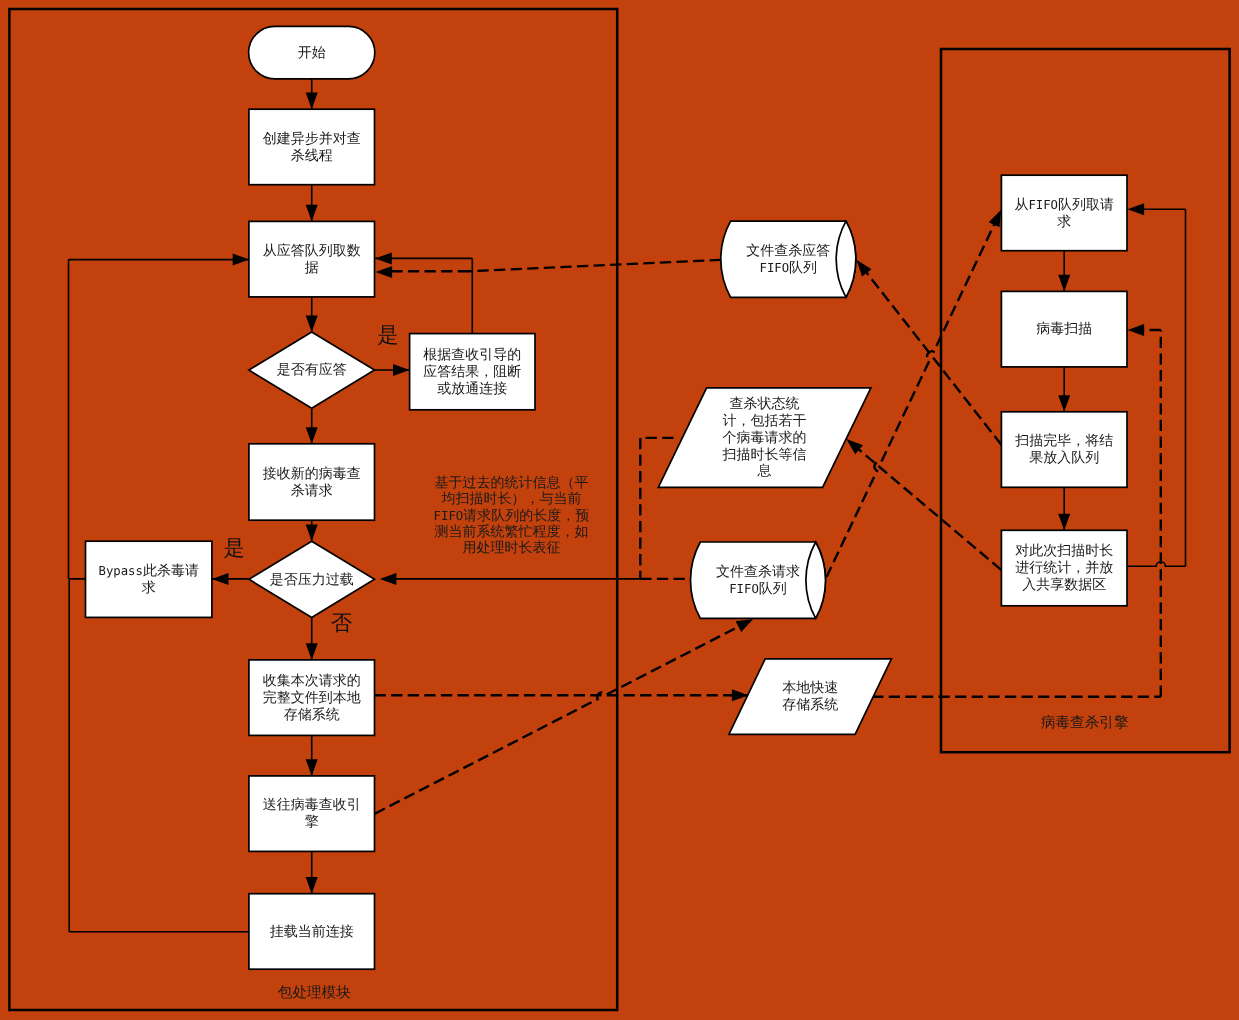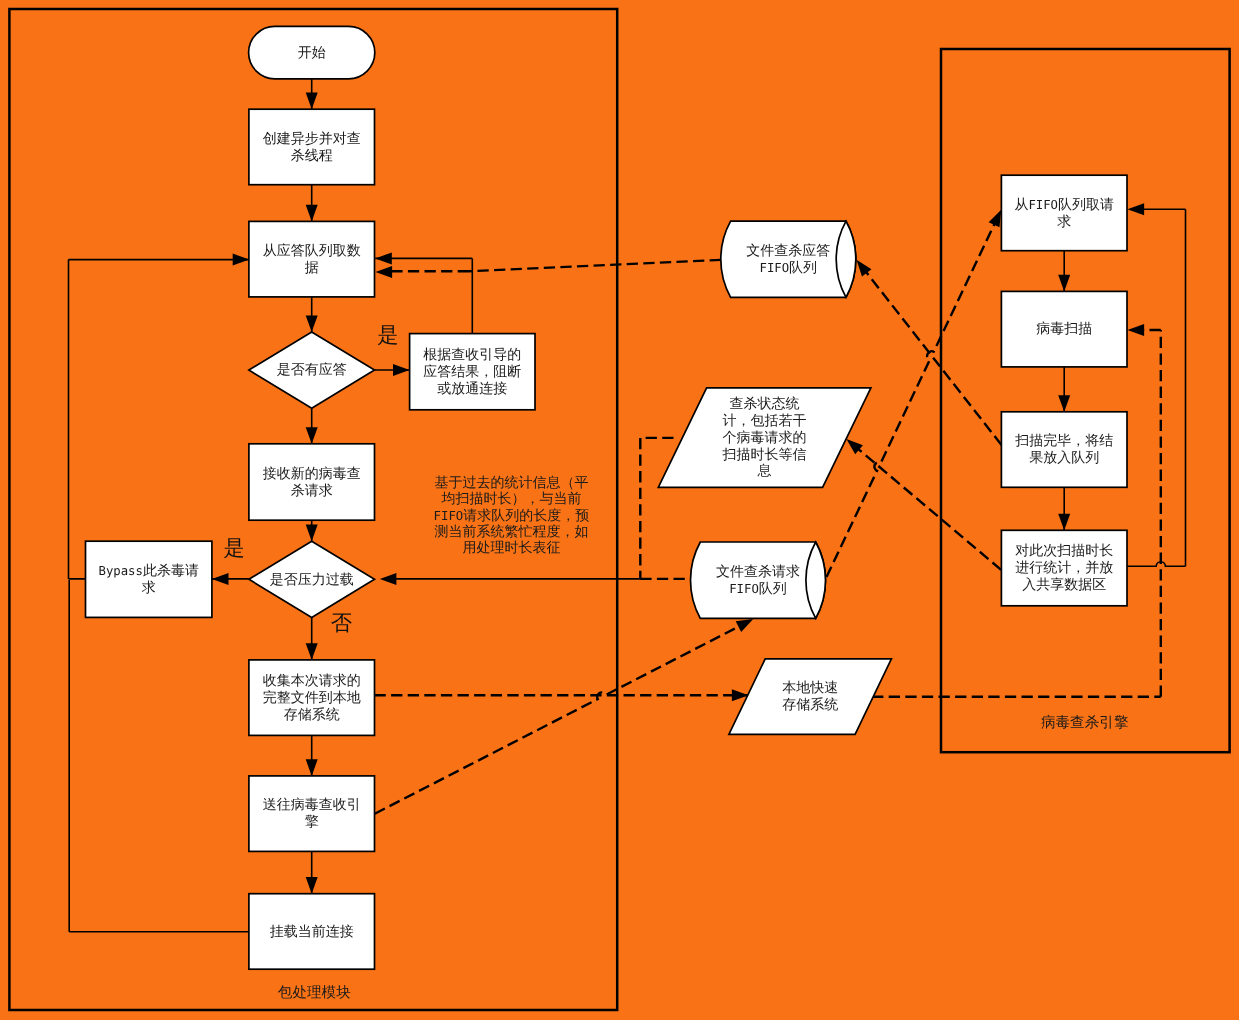--- a/index.html
+++ b/index.html
@@ -1,16 +1,16 @@
 <!DOCTYPE html>
 <html><head>
 <meta charset="utf-8">
 <style>
   html,body{margin:0;padding:0;background:#ffffff;-webkit-font-smoothing:antialiased;text-rendering:geometricPrecision;}
-  #page{position:relative;width:1239px;height:1020px;background:#f97316;overflow:hidden;}
+  #page{position:relative;width:1239px;height:1020px;background:#c2410c;overflow:hidden;}
   svg{display:block;}
   .shape{fill:#ffffff;stroke:#000000;stroke-width:1.7;}
   .frame{fill:none;stroke:#000000;stroke-width:2.5;}
   .conn{fill:none;stroke:#000000;stroke-width:1.6;}
   .conn-d{fill:none;stroke:#000000;stroke-width:2.4;stroke-dasharray:11.3 5.3;}
   .arrow{fill:#000000;stroke:none;}
   .txt{font-family:"Liberation Sans",sans-serif;font-size:14px;fill:#1a1a1a;text-anchor:middle;}
   .lbl{font-family:"Liberation Sans",sans-serif;font-size:14.6px;fill:#1a1a1a;text-anchor:middle;}
   .yn{font-family:"Liberation Sans",sans-serif;font-size:21.3px;fill:#111111;text-anchor:middle;}
   .lat{font-family:"DejaVu Sans Mono",monospace;font-size:12.3px;}

